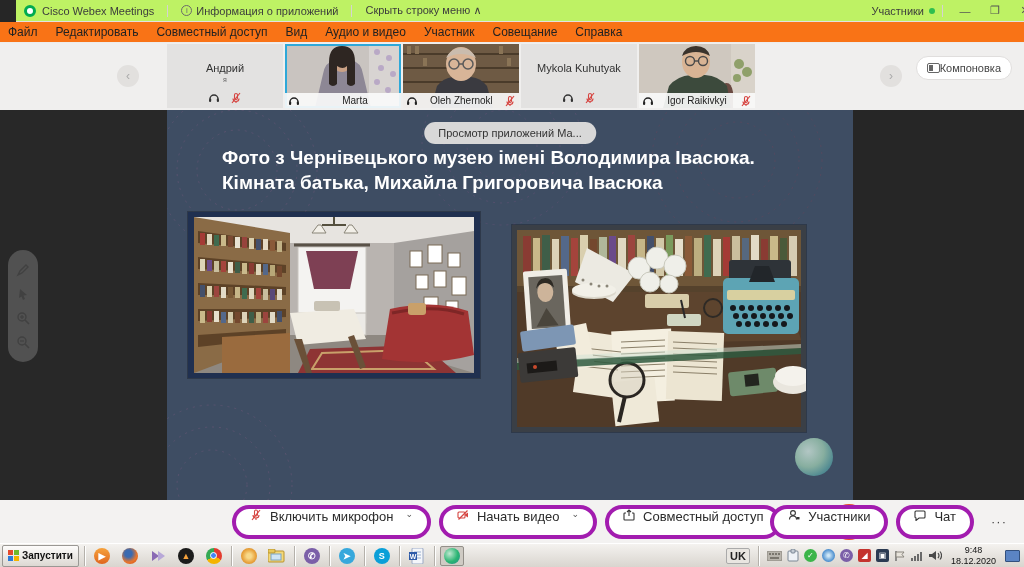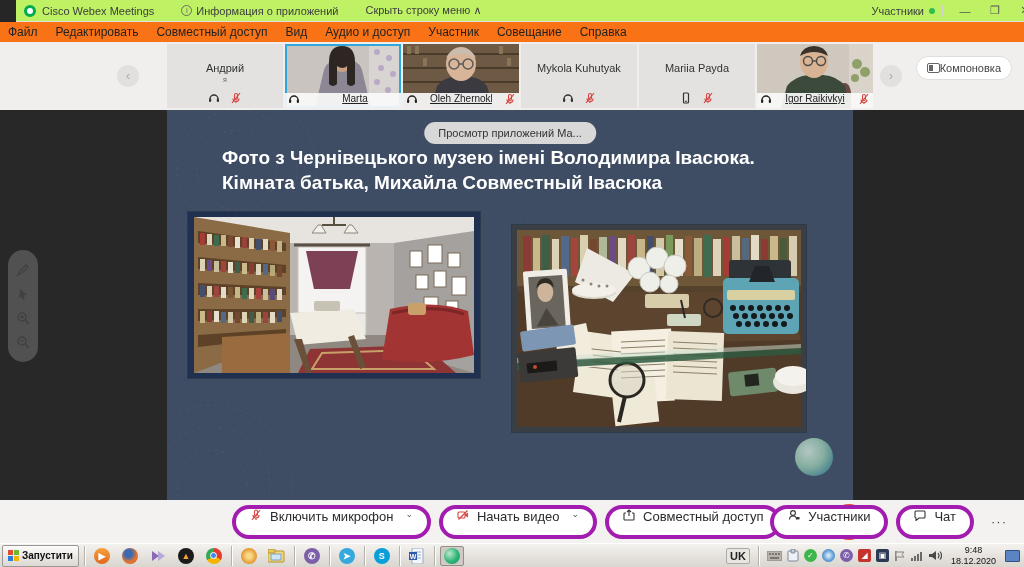--- a/index.html
+++ b/index.html
@@ -30,21 +30,21 @@
   .nav-circle { position:absolute; top:22px; width:22px; height:22px; border-radius:50%;
     background:#e2e0de; color:#aaa; display:flex; align-items:center; justify-content:center; font-size:12px; }
   #tiles { position:absolute; left:167px; top:1px; height:64px; display:flex; gap:2px; }
   .tile { width:116px; height:64px; position:relative; background:#e3e2e1; overflow:hidden; }
   .tile.video { background:#8a8a8a; }
   .tile.active { outline:2px solid #2ea8d8; outline-offset:-2px; }
   .tile .gname { position:absolute; top:18px; width:100%; text-align:center; font-size:11px; color:#333; }
   .tile .gsub { position:absolute; top:32px; width:100%; text-align:center; font-size:7px; color:#666; }
   .gicons { position:absolute; bottom:4px; width:100%; display:flex; justify-content:center; gap:10px; align-items:center; }
   .namebar { position:absolute; bottom:0; left:0; width:100%; height:15px; background:rgba(250,250,250,.92);
-    display:flex; font-size:10px; color:#222; padding:0 3px; gap:12px;text-decoration:underline; }
+    display:flex; align-items:center; font-size:10px; color:#222; padding:0 3px; gap:12px; }
   .namebar .nm { flex:1; text-align:center; white-space:nowrap; overflow:hidden; }
   .icon12 { width:12px; height:12px; display:inline-block; }
   #layout-btn { position:absolute; right:12px; top:13px; height:24px; background:#fff; border:1px solid #e0dedd;
     border-radius:12px; display:flex; align-items:center; padding:0 10px; font-size:11px; color:#444; }
   .layout-glyph { width:13px; height:10px; border:1px solid #666; border-radius:2px; position:relative; }
   .layout-glyph::after { content:""; position:absolute; left:1px; top:1px; width:4px; height:6px; background:#666; }
 
   
   #main { position:absolute; top:110px; left:0; width:829px; height:390px; background:#282828; }
   #slide { position:absolute; left:167px; top:0; width:686px; height:390px; background:#3e4d63; overflow:hidden; }
@@ -123,21 +123,21 @@
     <span class="winbtn">❐</span>
     <span class="winbtn">✕</span>
   </div>
 </div>
 
 <div id="menubar">
   <span>Файл</span>
   <span>Редактировать</span>
   <span>Совместный доступ</span>
   <span>Вид</span>
-  <span>Аудио и доступ</span>
+  <span>Аудио и видео</span>
   <span>Участник</span>
   <span>Совещание</span>
   <span>Справка</span>
 </div>
 
 <div id="strip">
   <div class="nav-circle" style="left:117px;">
     <span>‹</span>
   </div>
 
@@ -234,34 +234,20 @@
             <rect x="8.8" y="6.5" width="2.2" height="3.5" rx="1" fill="#333"></rect>
           </svg>
         <svg class="icon12" viewBox="0 0 12 12">
             <rect x="4.5" y="1.5" width="3" height="6" rx="1.5" fill="none" stroke="#d64541" stroke-width="1.1"></rect>
             <path d="M3 6.5a3 3 0 0 0 6 0M6 9.5v1.5" fill="none" stroke="#d64541" stroke-width="1.1"></path>
             <line x1="2" y1="11" x2="10" y2="1" stroke="#d64541" stroke-width="1.2"></line>
           </svg>
       </div>
     </div>
 
-    <div class="tile">
-      <div class="gname">Mariia Payda</div>
-      <div class="gicons">
-        <svg class="icon12" viewBox="0 0 12 12">
-            <rect x="3.5" y="1" width="5" height="10" rx="1" fill="none" stroke="#333" stroke-width="1.2"></rect>
-            <line x1="5" y1="9.3" x2="7" y2="9.3" stroke="#333" stroke-width="1"></line>
-          </svg>
-        <svg class="icon12" viewBox="0 0 12 12">
-            <rect x="4.5" y="1.5" width="3" height="6" rx="1.5" fill="none" stroke="#d64541" stroke-width="1.1"></rect>
-            <path d="M3 6.5a3 3 0 0 0 6 0M6 9.5v1.5" fill="none" stroke="#d64541" stroke-width="1.1"></path>
-            <line x1="2" y1="11" x2="10" y2="1" stroke="#d64541" stroke-width="1.2"></line>
-          </svg>
-      </div>
-    </div>
 
     <div class="tile video">
       <svg width="116" height="64" viewBox="0 0 116 64">
         <rect width="116" height="64" fill="#cfc8bf"></rect>
         <rect x="92" width="24" height="64" fill="#d9d3ca"></rect>
         <g fill="#8fa06a">
             <circle cx="100" cy="20" r="5"></circle>
             <circle cx="108" cy="28" r="5"></circle>
             <circle cx="98" cy="34" r="4"></circle>
           </g>
@@ -332,21 +318,21 @@
           <circle cx="85" cy="85" r="80"></circle>
         </g>
     </svg>
 
     <div id="badge">
       <span>Просмотр приложений Ма...</span>
     </div>
 
     <div id="slide-title">
       <div>Фото з Чернівецького музею імені Володимира Івасюка.</div>
-      <div>Кімната батька, Михайла Совместный Івасюка</div>
+      <div>Кімната батька, Михайла Григоровича Івасюка</div>
     </div>
 
     <svg class="photo" style="left:21px; top:102px;" width="292" height="166" viewBox="0 0 292 166">
       <rect width="292" height="166" fill="#203050"></rect>
       <g transform="translate(6,5)">
         <rect width="280" height="156" fill="#b9b4b0"></rect>
         <rect width="280" height="26" fill="#e7e4e0"></rect>
 
         <path d="M140 0 v8 M128 8 h24" stroke="#55503f" stroke-width="2" fill="none"></path>
         <path d="M124 8 l-6 8 h14 l-5 -8 Z M158 8 l6 8 h-14 l5 -8 Z" fill="#f2efe8" stroke="#8a8578" stroke-width="1"></path>

